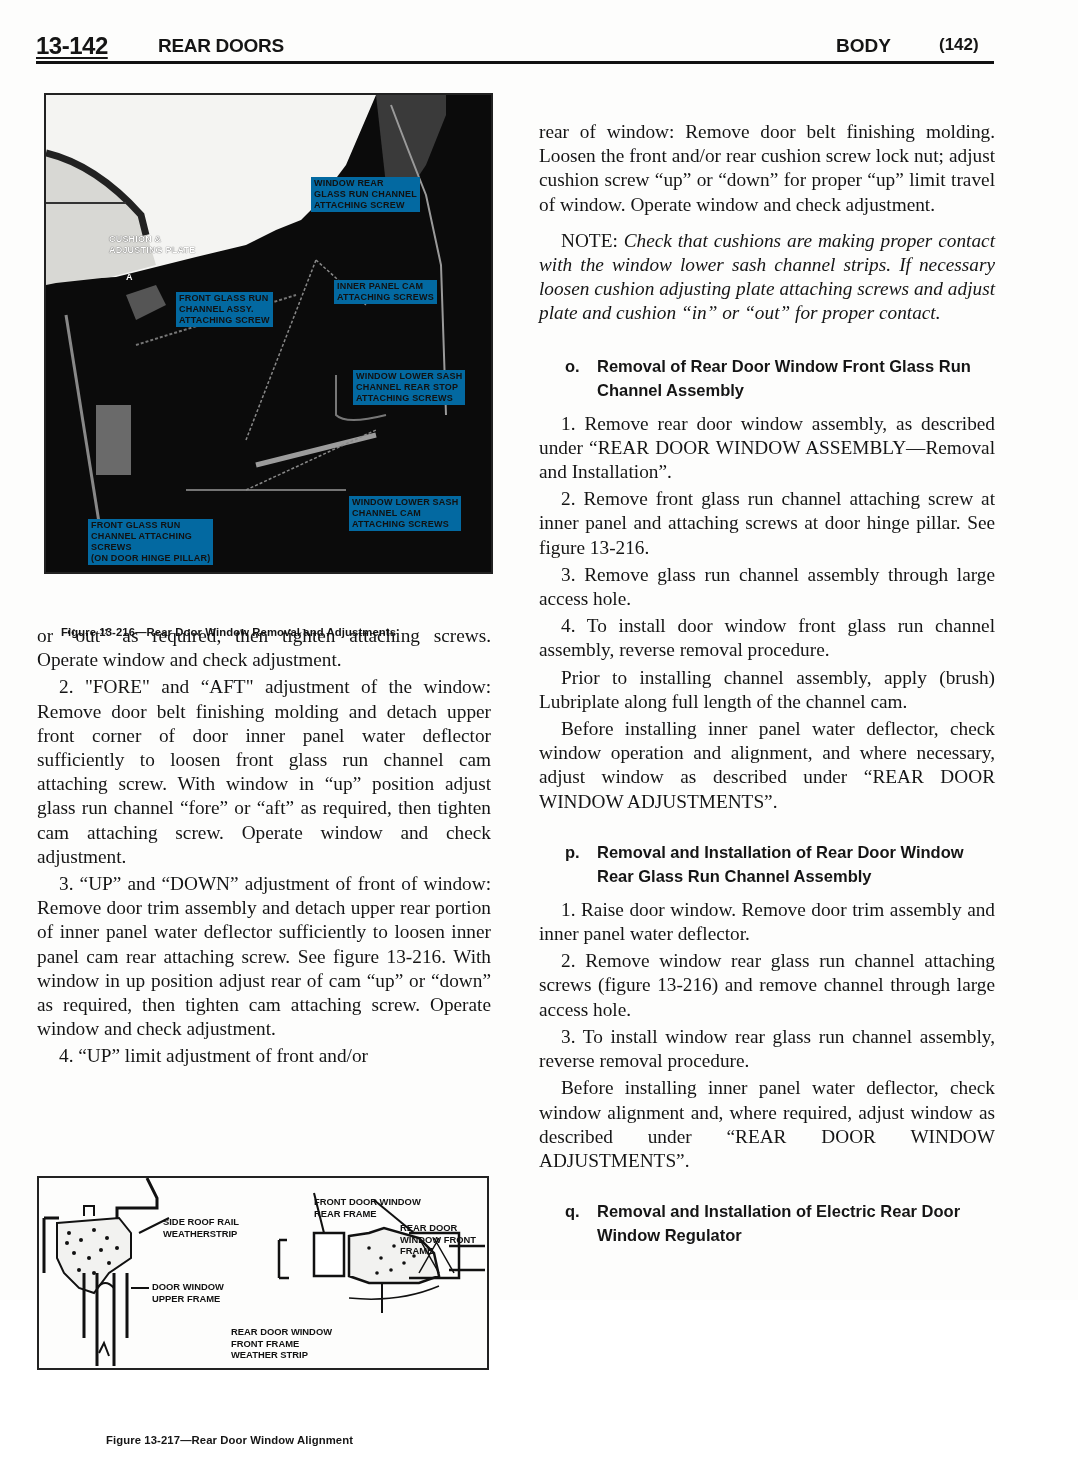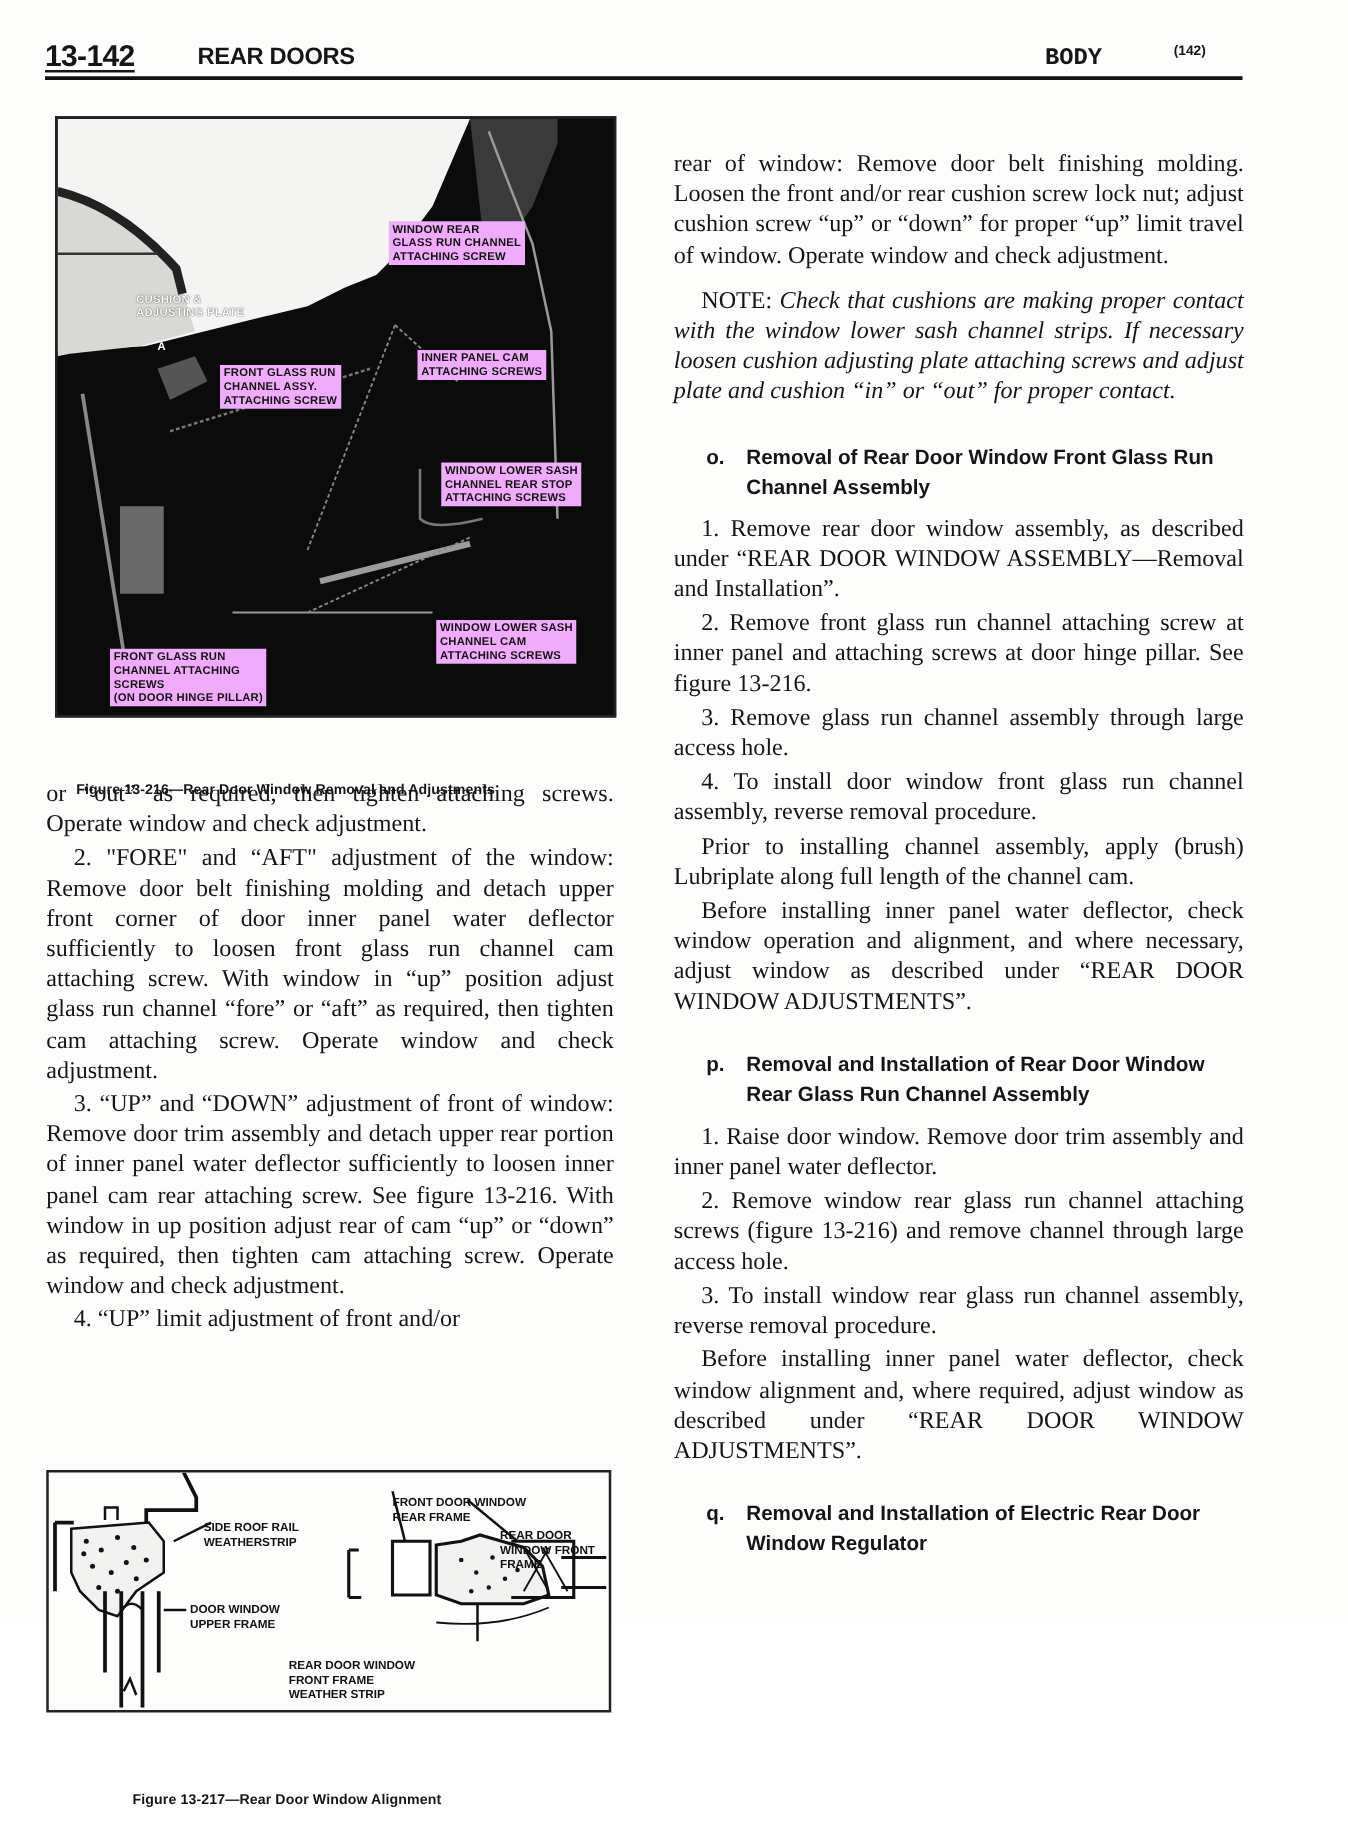--- a/index.html
+++ b/index.html
@@ -3,39 +3,39 @@
 <meta charset="utf-8">
 <style>
   html, body { margin: 0; padding: 0; background: #ffffff; }
   body { width: 1078px; height: 1460px; position: relative; overflow: hidden; color: #151515; }
   .page { position: absolute; left: 0; top: 0; width: 1078px; height: 1300px; background: #fdfdfc; }
 
   
   .hdr { position: absolute; left: 36px; top: 32px; width: 958px; height: 30px; }
   .hdr-num { position: absolute; left: 0; top: 0; font-family: "Liberation Sans", sans-serif; font-weight: bold; font-size: 24px; letter-spacing: -0.5px; text-decoration: underline; text-underline-offset: 3px; }
   .hdr-sec { position: absolute; left: 122px; top: 3px; font-family: "Liberation Sans", sans-serif; font-weight: bold; font-size: 19px; letter-spacing: -0.3px; }
-  .hdr-body { position: absolute; left: 800px; top: 3px; font-family: Liberation Mono, monospace; font-weight: bold; font-size: 19px; }
-  .hdr-pg { position: absolute; left: 903px; top: 3px; font-family: "Liberation Sans", sans-serif; font-weight: bold; font-size: 11px; }
+  .hdr-body { position: absolute; left: 800px; top: 3px; font-family: Liberation Sans, sans-serif; font-weight: bold; font-size: 19px; }
+  .hdr-pg { position: absolute; left: 903px; top: 3px; font-family: "Liberation Sans", sans-serif; font-weight: bold; font-size: 17px; }
   .hdr-rule { position: absolute; left: 36px; top: 61px; width: 958px; height: 3px; background: #111; }
 
   
   .col { position: absolute; font-family: "Liberation Serif", serif; font-size: 19.3px; line-height: 24.2px; text-align: justify; }
   .col-left { left: 37px; width: 454px; }
   .col-right { left: 539px; width: 456px; top: 92px; margin-top: 28px; }
   .col p { margin: 0 0 3px 0; text-indent: 0; }
   .col p.ind { text-indent: 22px; }
   .col .note-i { font-style: italic; }
 
   .subhead { font-family: "Liberation Sans", sans-serif; font-weight: bold; font-size: 16.5px; line-height: 24px; margin: 20px 0 10px 26px; position: relative; padding-left: 32px; text-align: left; }
   .subhead .letter { position: absolute; left: 0; top: 0; }
 
   
   .fig216 { position: absolute; left: 44px; top: 93px; width: 445px; height: 477px; background: #0b0b0b; border: 2px solid #222; overflow: hidden; }
   .fig216 svg { position: absolute; left: 0; top: 0; }
-  .callout { position: absolute; background: #f0abfc; color: #111; font-family: "Liberation Sans", sans-serif; font-weight: bold; font-size: 9px; line-height: 11px; padding: 1px 3px; letter-spacing: 0.2px; text-transform: uppercase; }
+  .callout { position: absolute; background: #0369a1; color: #111; font-family: "Liberation Sans", sans-serif; font-weight: bold; font-size: 9px; line-height: 11px; padding: 1px 3px; letter-spacing: 0.2px; text-transform: uppercase; }
   .callout span { display: block; }
 
   .cap { position: absolute; font-family: "Liberation Sans", sans-serif; font-weight: bold; font-size: 11.3px; letter-spacing: 0.1px; margin-top: 37px; }
   .cap216 { left: 61px; top: 589px; }
   .cap217 { left: 106px; top: 1397px; }
 
   
   .fig217 { position: absolute; left: 37px; top: 1176px; width: 448px; height: 190px; border: 2px solid #222; background: #fdfdfc; overflow: hidden; }
   .fig217 svg { position: absolute; left: 0; top: 0; }
   .lbl217 { position: absolute; font-family: "Liberation Sans", sans-serif; font-weight: bold; font-size: 9.4px; line-height: 11.5px; text-transform: uppercase; color: #111; }

